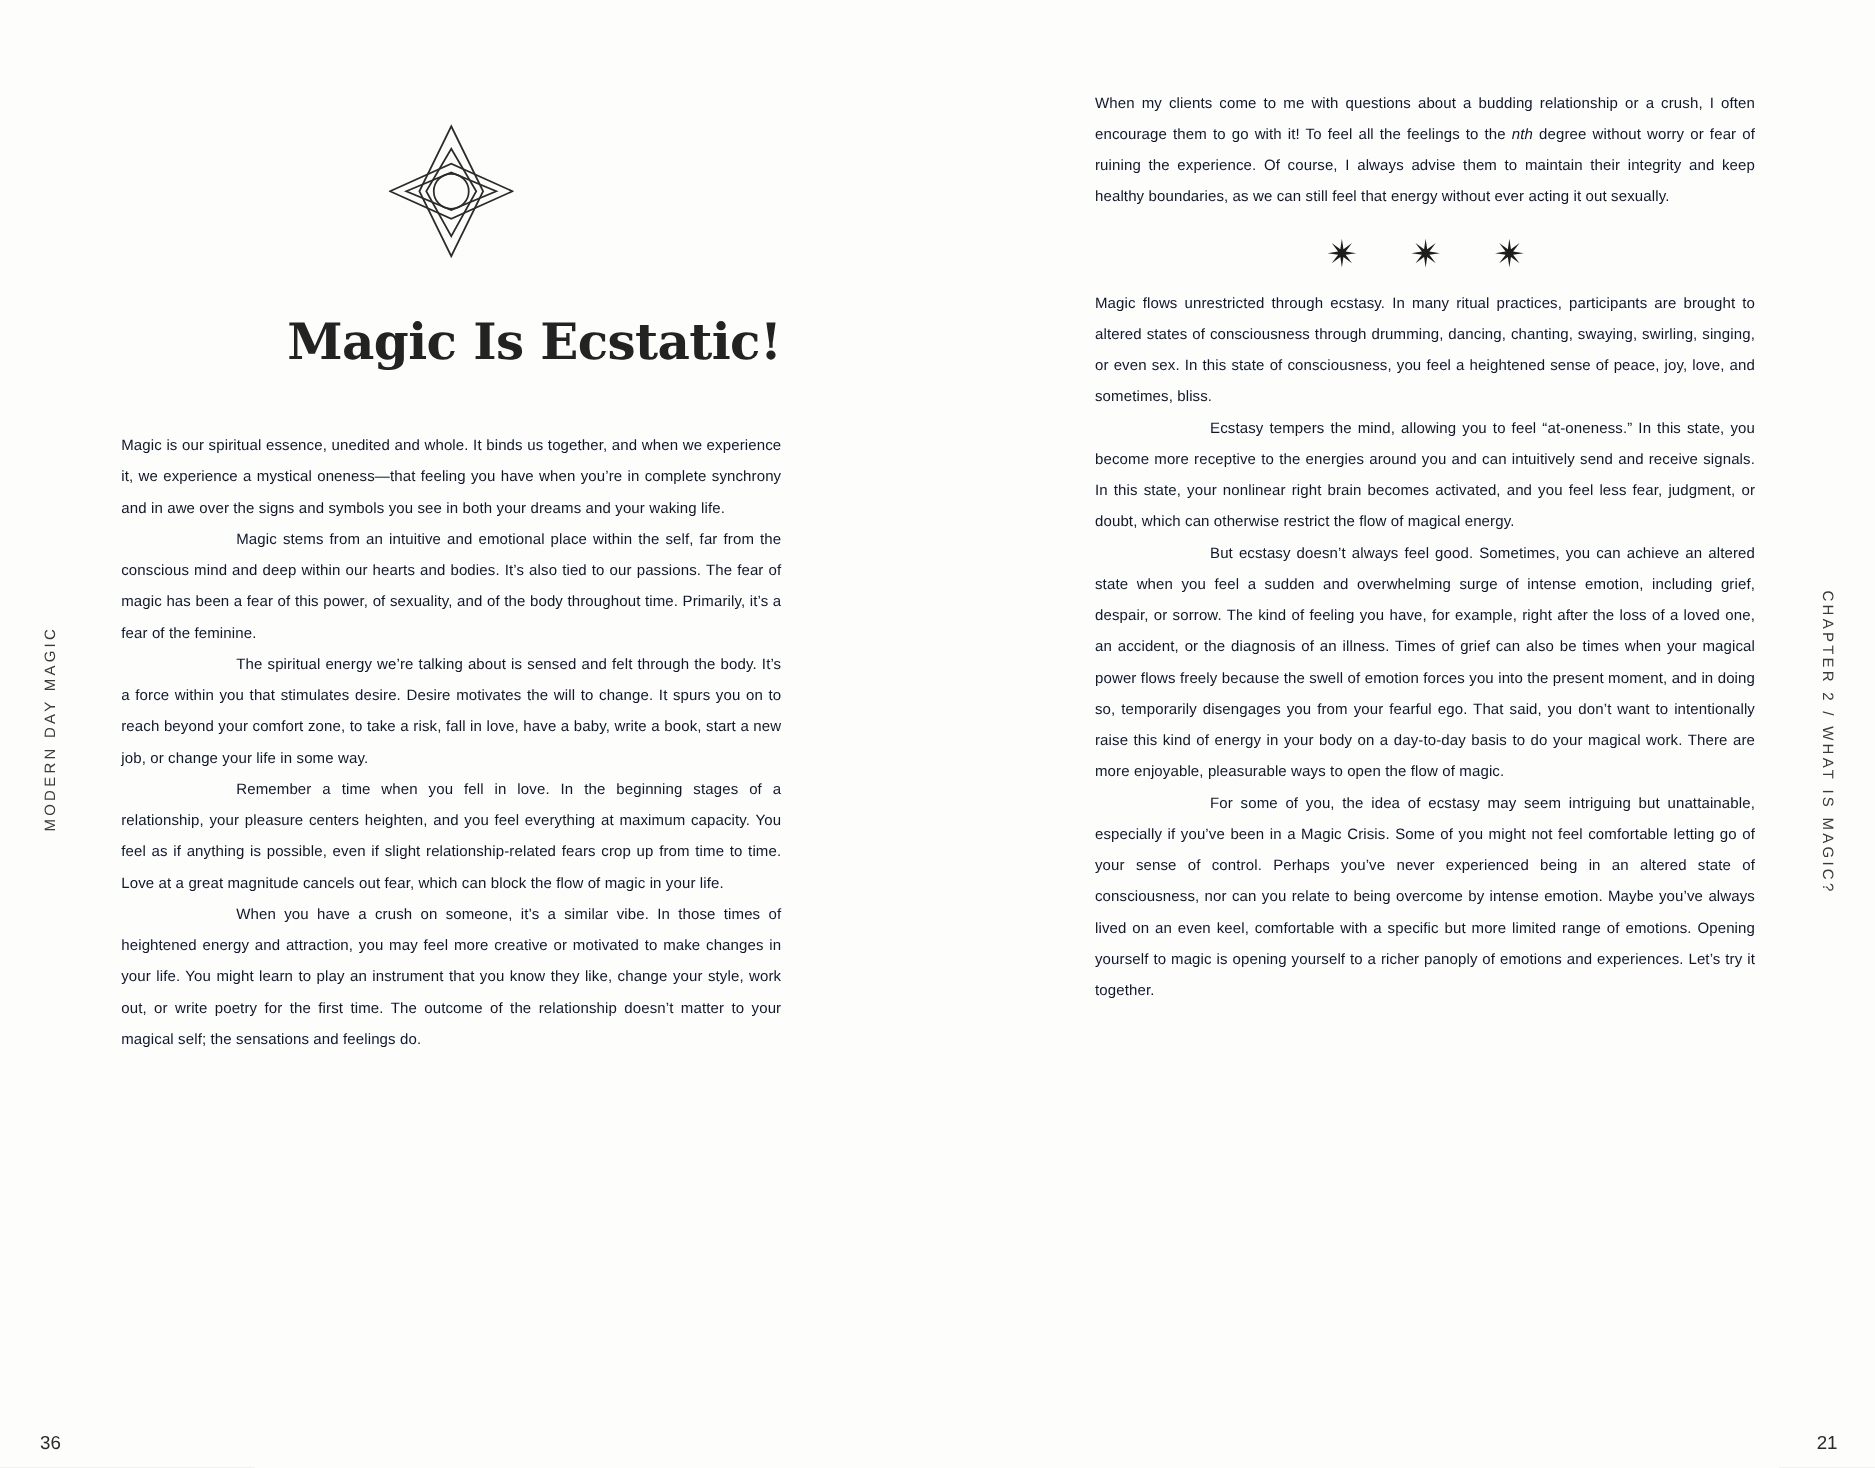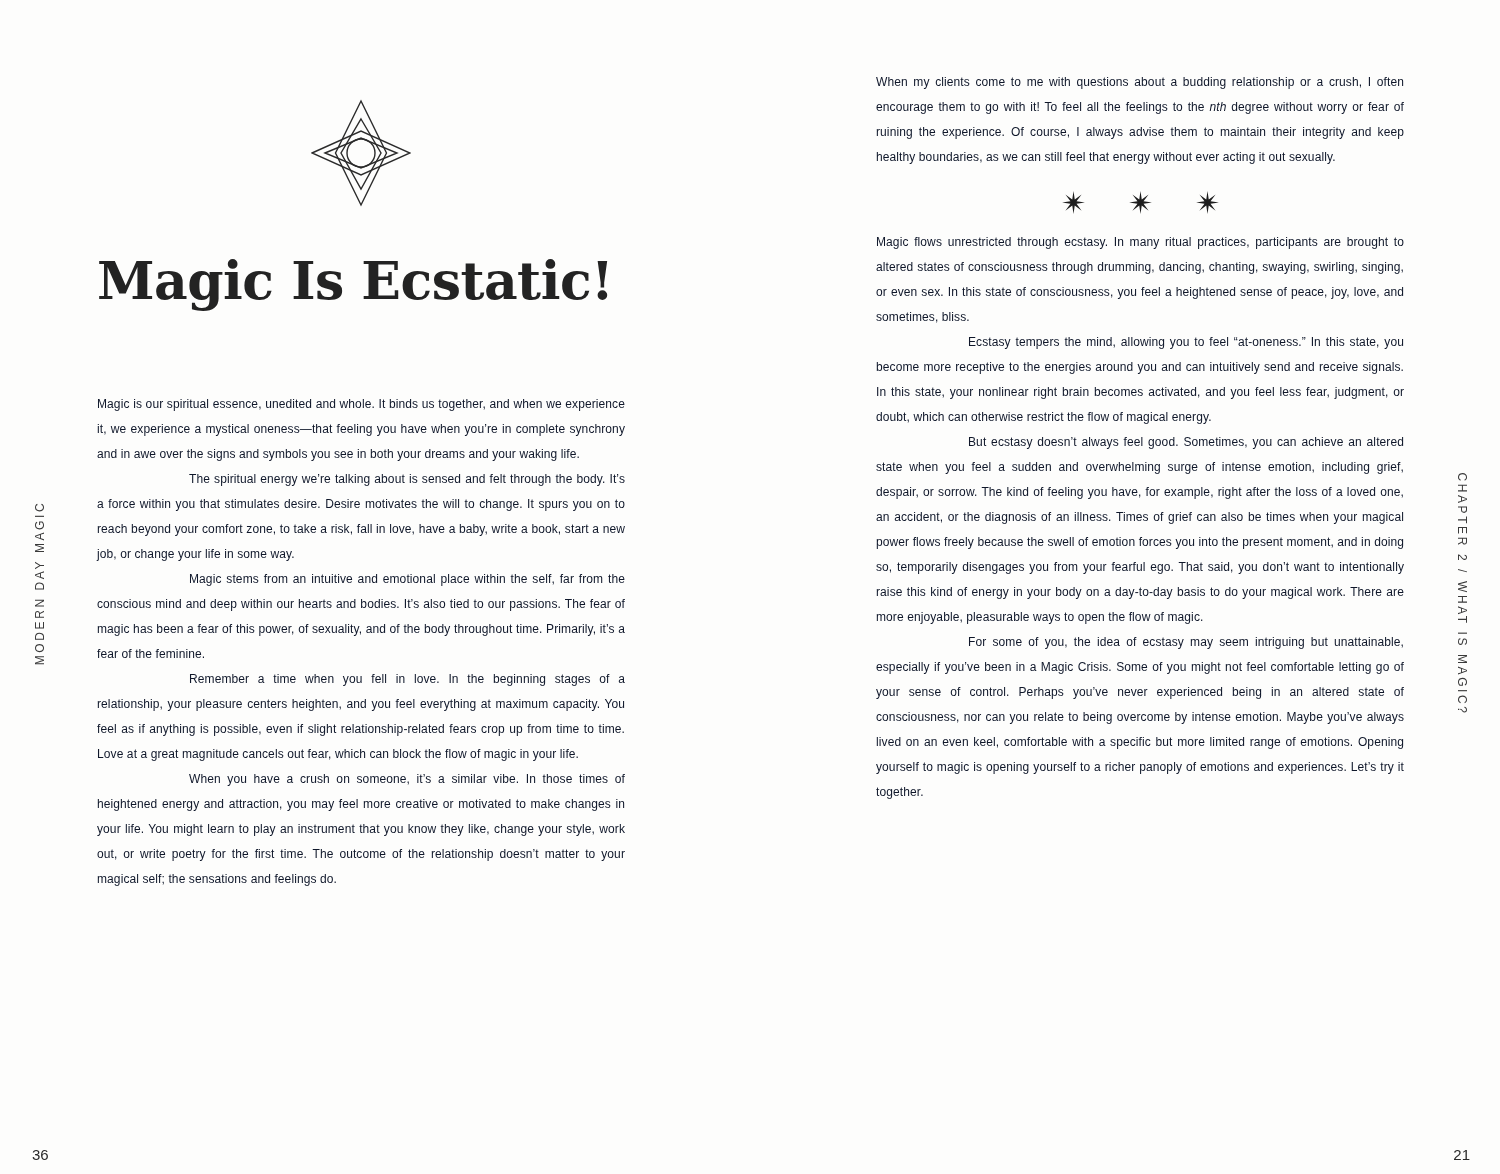--- a/index.html
+++ b/index.html
@@ -15,34 +15,34 @@
   }
   .page-body {
     position: absolute;
     width: 528px;
     font-size: 12px;
     line-height: 25px;
     text-align: justify;
     letter-spacing: 0.1px;
     color: #0f172a;
   }
-  .left-body  { left: 97px;  top: 344px; margin-top: 48px; }
+  .left-body  { left: 97px;  top: 344px; }
   .right-body { left: 876px; top: 70px;  }
   .page-body p { margin: 0; }
   .page-body p.indent { text-indent: 92px; }
   .chapter-title {
     position: absolute;
     left: 97px;
     top: 250px;
     width: 528px;
     margin: 0;
-    text-align: left;
+    text-align: right;
     font-family: "DejaVu Serif", serif;
     font-weight: 700;
-    font-size: 52px;
+    font-size: 40px;
     letter-spacing: -0.5px;
     color: #232323;
     white-space: nowrap;
   }
   .ornament {
     position: absolute;
     left: 311px;
     top: 98px;
     width: 100px;
     height: 110px;
@@ -89,22 +89,22 @@
       <polygon points="1,53 50,31 99,53 50,75"></polygon>
       <polygon points="14,53 50,38 86,53 50,68"></polygon>
       <circle cx="50" cy="53" r="14"></circle>
     </svg>
   </div>
 
   <h1 class="chapter-title">Magic Is Ecstatic!</h1>
 
   <div class="page-body left-body">
     <p>Magic is our spiritual essence, unedited and whole. It binds us together, and when we experience it, we experience a mystical oneness—that feeling you have when you’re in complete synchrony and in awe over the signs and symbols you see in both your dreams and your waking life.</p>
+    <p class="indent">Magic stems from an intuitive and emotional place within the self, far from the conscious mind and deep within our hearts and bodies. It’s also tied to our passions. The fear of magic has been a fear of this power, of sexuality, and of the body throughout time. Primarily, it’s a fear of the feminine.</p>
     <p class="indent">The spiritual energy we’re talking about is sensed and felt through the body. It’s a force within you that stimulates desire. Desire motivates the will to change. It spurs you on to reach beyond your comfort zone, to take a risk, fall in love, have a baby, write a book, start a new job, or change your life in some way.</p>
-    <p class="indent">Magic stems from an intuitive and emotional place within the self, far from the conscious mind and deep within our hearts and bodies. It’s also tied to our passions. The fear of magic has been a fear of this power, of sexuality, and of the body throughout time. Primarily, it’s a fear of the feminine.</p>
     <p class="indent">Remember a time when you fell in love. In the beginning stages of a relationship, your pleasure centers heighten, and you feel everything at maximum capacity. You feel as if anything is possible, even if slight relationship-related fears crop up from time to time. Love at a great magnitude cancels out fear, which can block the flow of magic in your life.</p>
     <p class="indent">When you have a crush on someone, it’s a similar vibe. In those times of heightened energy and attraction, you may feel more creative or motivated to make changes in your life. You might learn to play an instrument that you know they like, change your style, work out, or write poetry for the first time. The outcome of the relationship doesn’t matter to your magical self; the sensations and feelings do.</p>
   </div>
 
   <div class="page-body right-body">
     <p><span>When my clients come to me with questions about a budding relationship or a crush, I often encourage them to go with it! To feel all the feelings to the </span><span class="italic">nth</span><span> degree without worry or fear of ruining the experience. Of course, I always advise them to maintain their integrity and keep healthy boundaries, as we can still feel that energy without ever acting it out sexually.</span></p>
 
     <div class="section-break">
       <svg width="25" height="25" viewBox="0 0 24 24" fill="#1d1d1d">
         <polygon points="12,1 13.2,9.1 19.8,4.2 14.9,10.8 23,12 14.9,13.2 19.8,19.8 13.2,14.9 12,23 10.8,14.9 4.2,19.8 9.1,13.2 1,12 9.1,10.8 4.2,4.2 10.8,9.1"></polygon>

